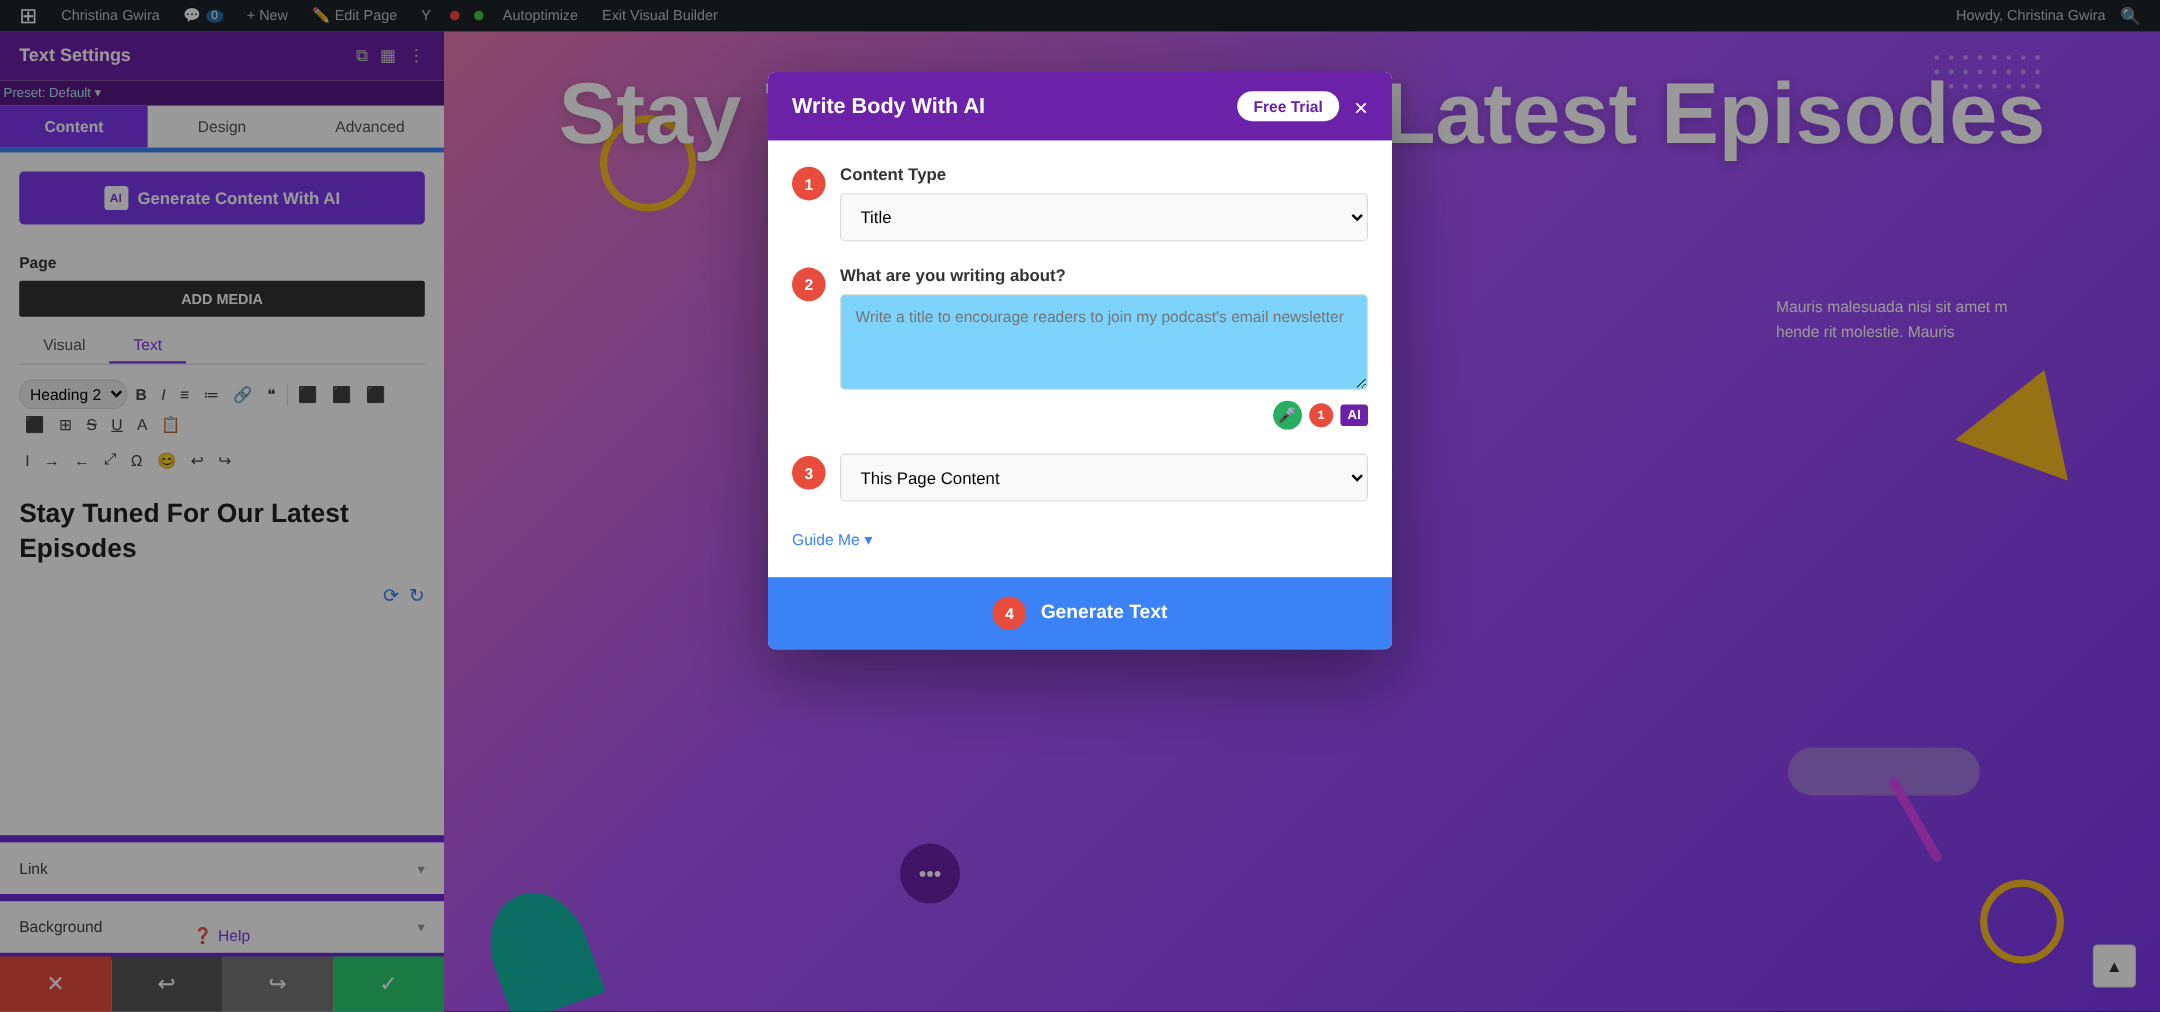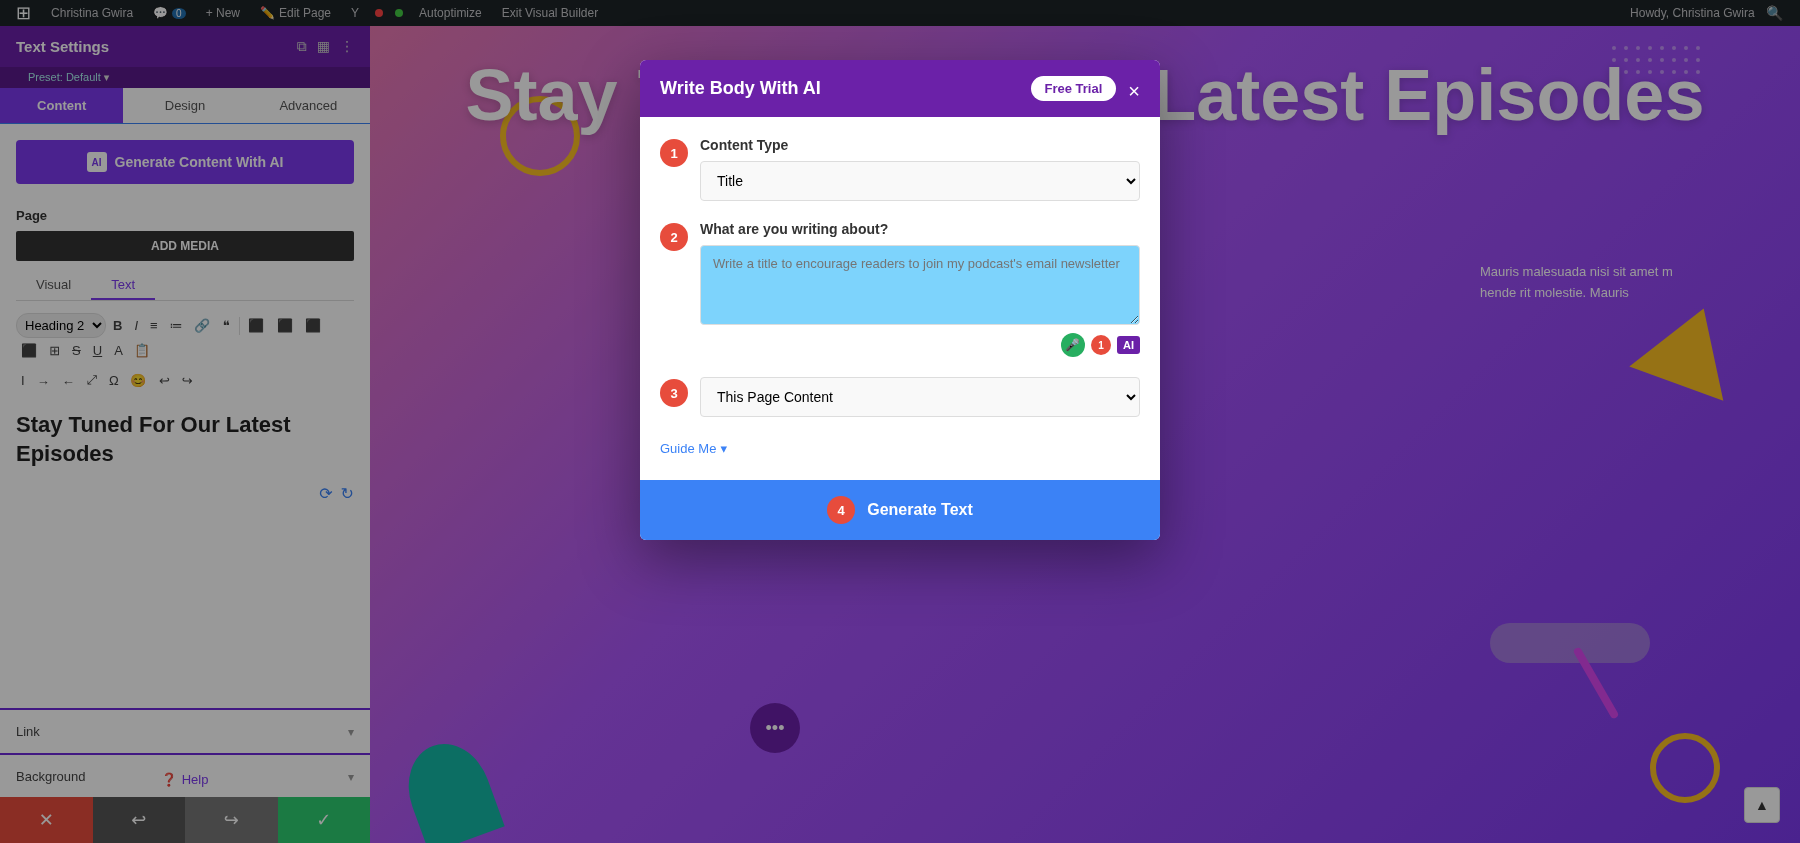--- a/index.html
+++ b/index.html
@@ -26,25 +26,25 @@
       position: absolute; top: 26px; left: 0; width: 370px; height: calc(100% - 26px);
       background: #fff; display: flex; flex-direction: column; z-index: 50;
     }
     .left-panel-header {
       background: #6b21a8; color: #fff; padding: 12px 16px;
       display: flex; align-items: center; justify-content: space-between;
     }
     .left-panel-title { font-size: 15px; font-weight: 600; }
     .left-panel-icons { display: flex; gap: 10px; }
     .left-panel-icon { color: #ccc; cursor: pointer; font-size: 14px; }
-    .preset-line { background: #5a1a8a; color: #ddd; padding: 4px 28px; font-size: 11px; cursor: pointer; }
+    .preset-line { background: #5a1a8a; color: #ddd; padding: 4px 3px; font-size: 11px; cursor: pointer; }
     .preset-line span { color: #aee; }
 
     
-    .panel-tabs { display: flex; border-bottom: 1px solid #3b82f6; }
+    .panel-tabs { display: flex; border-bottom: 4px solid #3b82f6; }
     .panel-tab {
       flex: 1; padding: 10px; text-align: center; font-size: 13px; cursor: pointer;
       color: #555;
     }
     .panel-tab.active { background: #7c3aed; color: #fff; font-weight: 600; }
 
     
     .generate-ai-btn {
       margin: 16px; background: #7c3aed; color: #fff; border: none;
       border-radius: 4px; padding: 12px 16px; font-size: 14px; font-weight: 600;
@@ -74,21 +74,21 @@
     .toolbar-separator { width: 1px; height: 18px; background: #ddd; margin: 0 2px; }
 
     
     .editor-content { padding: 16px; flex: 1; }
     .editor-heading { font-size: 22px; font-weight: 800; color: #222; line-height: 1.3; margin-bottom: 16px; }
     .editor-controls { display: flex; justify-content: flex-end; gap: 8px; margin-top: 8px; }
     .editor-ctrl-icon { color: #3b82f6; cursor: pointer; font-size: 16px; }
 
     
     .collapsible-section {
-      border-top: 2px solid #6d28d9; padding: 14px 16px;
+      border-top: 6px solid #6d28d9; padding: 14px 16px;
       display: flex; justify-content: space-between; align-items: center;
       cursor: pointer; color: #444; font-size: 13px; font-weight: 500;
     }
     .collapsible-section .chevron { color: #999; font-size: 12px; }
 
     
     .bottom-bar {
       position: absolute; bottom: 0; left: 0; width: 370px; height: 46px;
       display: flex; z-index: 51;
     }
@@ -134,21 +134,21 @@
       border-right: 50px solid transparent;
       border-bottom: 80px solid #fbbf24;
       transform: rotate(20deg);
     }
     .canvas-dots-pattern {
       position: absolute; top: 20px; right: 100px;
       display: grid; grid-template-columns: repeat(8,1fr); gap: 8px; opacity: 0.4;
     }
     .canvas-dot { width: 4px; height: 4px; background: #fff; border-radius: 50%; }
     .canvas-text-overlay {
-      position: absolute; top: 236px; right: 120px;
+      position: absolute; top: 220px; right: 120px;
       color: #fff; font-size: 13px; line-height: 1.6; max-width: 200px;
     }
     .canvas-gray-pill {
       position: absolute; bottom: 180px; right: 150px;
       width: 160px; height: 40px; background: rgba(200,200,200,0.4); border-radius: 20px;
     }
     .canvas-pencil {
       position: absolute; bottom: 120px; right: 200px;
       width: 8px; height: 80px; background: #d946ef; border-radius: 4px;
       transform: rotate(-30deg);

